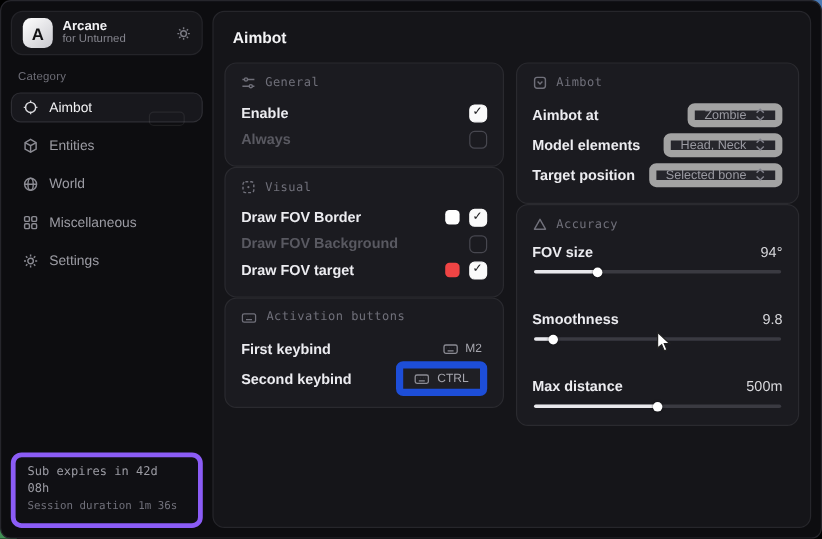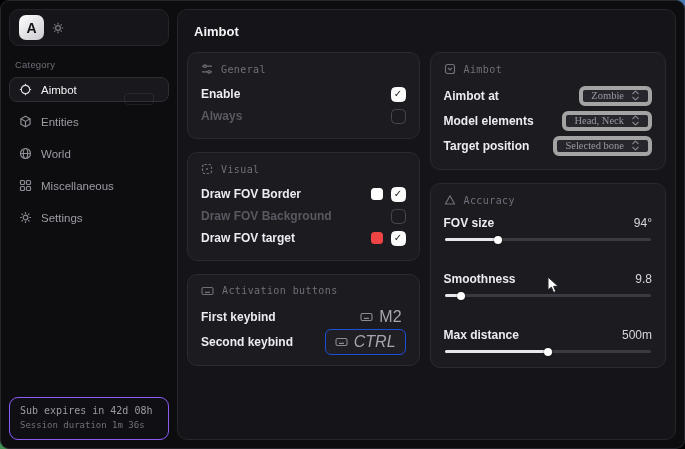--- a/index.html
+++ b/index.html
@@ -53,37 +53,37 @@
   .nav-item.sel { background:#18181d; border-color:#2e2e34; color:#f2f2f4; }
   .nav-item.sel svg { color:#d8d8dc; }
   .nav-item.sel .ghost {
     position:absolute; right:14px; bottom:-4px; width:30px; height:12px;
     border:1px solid rgba(255,255,255,.07); border-radius:4px;
   }
   .nav-spacer { margin-top:4px; }
 
   .sub-box {
     position:absolute; left:8px; right:8px; bottom:8px;
-    border:1px solid #8b5cf6; border-radius:9px;
+    border:4px solid #8b5cf6; border-radius:9px;
     padding:6px 10px 7px; background:#101014;
     font-family:"DejaVu Sans Mono", monospace; line-height:1.45;
   }
   .sub-line1 { color:#9b9ba3; font-size:10px; }
   .sub-line2 { color:#70707a; font-size:9px; }
 
   
   .panel {
     position:absolute; left:176px; top:8px; right:8px; bottom:8px;
     background:#151519; border:1px solid #26262b; border-radius:10px;
     padding:12px 9px 9px;
   }
   .page-title { color:#f4f4f6; font-size:13px; font-weight:700; margin:2px 0 13px 7px; }
 
   .columns { display:flex; gap:10px; align-items:flex-start; }
-  .col { display:flex; flex-direction:column; gap:13px; }
+  .col { display:flex; flex-direction:column; }
   .col.left { width:237px; }
   .col.right { width:241px; }
 
   .card {
     background:#1b1b20; border:1px solid #2a2a2f; border-radius:10px;
     padding:10px 13px 11px; width:100%;
   }
   .card-header {
     display:flex; align-items:center; gap:8px; margin-bottom:8px;
     color:#70707a; font-family:"DejaVu Sans Mono", monospace; font-size:10px;
@@ -103,30 +103,30 @@
     display:flex; align-items:center; justify-content:center; cursor:pointer;
   }
   .checkbox.on { background:#fafafa; border-color:#fafafa; }
   .checkbox.on::after {
     content:"✓"; font-family:"DejaVu Sans", sans-serif;
     font-size:10px; font-weight:700; color:#17171a; line-height:1;
   }
   .swatch { width:12px; height:12px; border-radius:3.5px; cursor:pointer; }
 
   .keybind {
-    display:flex; align-items:center; gap:6px; color:#a6a6ae; font-size:16px;
+    display:flex; align-items:center; gap:6px; color:#a6a6ae; font-size:10px;
     padding:3px 4px; border-radius:6px; cursor:pointer;
   }
-  .keybind.boxed { border:1px solid #1d4ed8; padding:3px 9px; background:#1f1f24;font-style:italic; }
+  .keybind.boxed { border:6px solid #1d4ed8; padding:3px 9px; background:#1f1f24; }
   .keybind svg { color:#8b8b93; }
 
   .dropdown {
     display:flex; align-items:center; gap:7px; height:20px;
-    background:#26262c; border:4px solid #a3a3a3; border-radius:6px;
-    padding:0 8px; color:#9a9aa2; font-size:10.5px; cursor:pointer;font-family:Liberation Serif, serif;
+    background:#26262c; border:6px solid #a3a3a3; border-radius:6px;
+    padding:0 8px; color:#9a9aa2; font-size:10.5px; cursor:pointer;
   }
   .dropdown svg { color:#80808a; }
 
   .slider-block { margin-bottom:29px; }
   .slider-block:last-child { margin-bottom:2px; }
   .slider-head { display:flex; justify-content:space-between; align-items:center; height:17px; }
   .slider-value { color:#d8d8dc; font-size:12px;text-align:center; }
   .slider-track {
     position:relative; height:3px; border-radius:2px; background:#3a3a41;
     margin:7px 1px 3px; cursor:pointer;
@@ -144,20 +144,24 @@
 
 <div class="corner tr"></div>
 <div class="corner bl"></div>
 
 <div class="window">
 
   <div class="sidebar">
 
     <div class="logo-card">
       <div class="logo-mark">A</div>
+      <div class="logo-text">
+        <span class="logo-title">Arcane</span>
+        <span class="logo-sub">for Unturned</span>
+      </div>
       <span class="icon-btn">
         <svg width="12" height="12" viewBox="0 0 12 12" fill="none" stroke="currentColor" stroke-width="1.2">
           <circle cx="6" cy="6" r="2.4"></circle>
           <path d="M6 .8v1.6M6 9.6v1.6M.8 6h1.6M9.6 6h1.6M2.3 2.3l1.1 1.1M8.6 8.6l1.1 1.1M9.7 2.3L8.6 3.4M3.4 8.6L2.3 9.7"></path>
         </svg>
       </span>
     </div>
 
     <div class="cat-label">Category</div>
 

